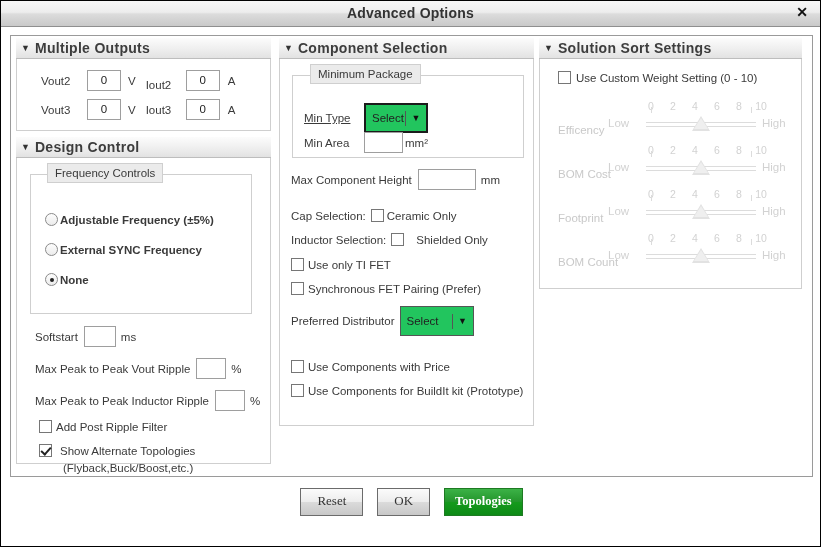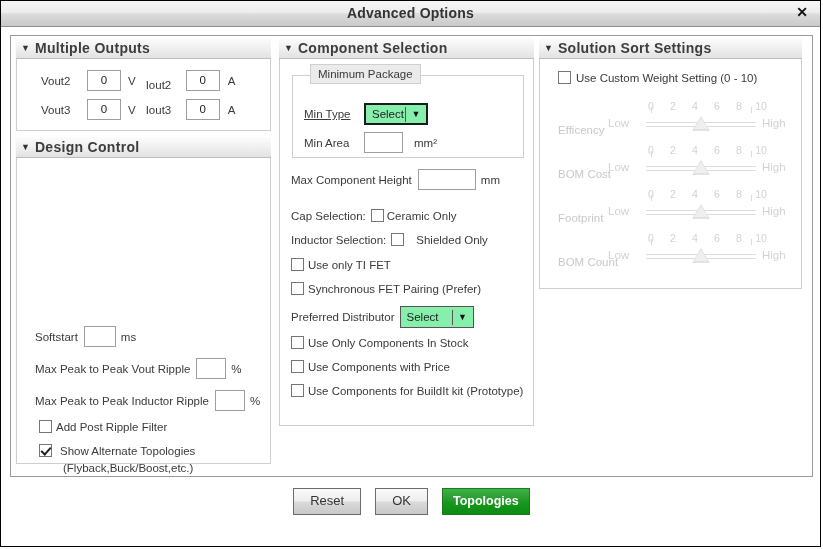--- a/index.html
+++ b/index.html
@@ -151,23 +151,23 @@
   .radio.checked::after {
     content: "";
     position: absolute;
     left: 3.5px; top: 3.5px;
     width: 4px; height: 4px;
     border-radius: 50%;
     background: #222;
   }
   .combo {
     border: 2px solid #1b1b1b;
-    background: #86efac;
-    box-sizing: border-box;
-    height: 22px;
+    background: #22c55e;
+    box-sizing: border-box;
+    height: 30px;
     display: flex;
     align-items: center;
     position: relative;
   }
   .combo.thin { border: 1px solid #555; }
   .combo-text {
     font-size: 11.5px;
     color: #222;
     padding-left: 6px;
     flex: 1;
@@ -245,20 +245,21 @@
   .btn {
     border: 1px solid #6b6b6b;
     background: linear-gradient(to bottom, #fbfbfb 0%, #ededed 48%, #dadada 52%, #c8c8c8 100%);
     font-size: 13px;
     color: #333;
     padding: 4px 16px 5px 16px;
     min-width: 46px;
     text-align: center;
     cursor: pointer;
     box-sizing: border-box;
+    font-family: Liberation Serif, serif;
   }
   .btn-green {
     border: 1px solid #1d7a22;
     background: linear-gradient(to bottom, #3cb247 0%, #24962c 48%, #159a1c 52%, #0d8a16 100%);
     color: #fff;
     font-weight: bold;
     font-size: 12.5px;
     padding: 5px 10px 6px 10px;
   }
 </style>
@@ -299,20 +300,36 @@
       </div>
     </div>
 
     <div class="panel" style="left:5px; top:101px; width:255px;">
       <div class="panel-header">
         <span class="twisty">▼</span>
         <span class="panel-title">Design Control</span>
       </div>
       <div class="panel-box" style="height:306px;">
 
+        <div class="fieldset" style="position:absolute; left:13px; top:16px; width:222px; height:140px;">
+          <div class="legend" style="left:16px; top:-12px;">Frequency Controls</div>
+
+          <div class="row" style="left:14px; top:38px;">
+            <span class="radio"></span>
+            <span class="lbl" style="margin-left:2px; font-weight:bold;">Adjustable Frequency (±5%)</span>
+          </div>
+          <div class="row" style="left:14px; top:68px;">
+            <span class="radio"></span>
+            <span class="lbl" style="margin-left:2px; font-weight:bold;">External SYNC Frequency</span>
+          </div>
+          <div class="row" style="left:14px; top:98px;">
+            <span class="radio checked"></span>
+            <span class="lbl" style="margin-left:2px; font-weight:bold;">None</span>
+          </div>
+        </div>
 
         <div class="row" style="left:18px; top:168px;">
           <span class="lbl">Softstart</span>
           <span class="txtbox" style="width:32px; margin-left:6px;"></span>
           <span class="lbl" style="margin-left:5px;">ms</span>
         </div>
 
         <div class="row" style="left:18px; top:200px;">
           <span class="lbl">Max Peak to Peak Vout Ripple</span>
           <span class="txtbox" style="width:30px; margin-left:6px;"></span>
@@ -353,21 +370,21 @@
             <span class="combo" style="width:64px;">
               <span class="combo-text">Select</span>
               <span class="combo-sep"></span>
               <span class="combo-arrow">▼</span>
             </span>
           </div>
 
           <div class="row" style="left:11px; top:56px;">
             <span class="lbl" style="width:60px;">Min Area</span>
             <span class="txtbox" style="width:39px;"></span>
-            <span class="lbl" style="margin-left:11px;">mm²</span>
+            <span class="lbl" style="margin-left:2px;">mm²</span>
           </div>
         </div>
 
         <div class="row" style="left:11px; top:110px;">
           <span class="lbl">Max Component Height</span>
           <span class="txtbox" style="width:58px; margin-left:6px;"></span>
           <span class="lbl" style="margin-left:5px;">mm</span>
         </div>
 
         <div class="row" style="left:11px; top:150px;">
@@ -394,24 +411,20 @@
 
         <div class="row" style="left:11px; top:247px;justify-content:center;">
           <span class="lbl">Preferred Distributor</span>
           <span class="combo thin" style="width:74px; margin-left:5px;">
             <span class="combo-text">Select</span>
             <span class="combo-sep"></span>
             <span class="combo-arrow">▼</span>
           </span>
         </div>
 
-        <div class="row" style="left:11px; top:277px;">
-          <span class="checkbox"></span>
-          <span class="lbl" style="margin-left:4px;">Use Only Components In Stock</span>
-        </div>
         <div class="row" style="left:11px; top:301px;">
           <span class="checkbox"></span>
           <span class="lbl" style="margin-left:4px;">Use Components with Price</span>
         </div>
         <div class="row" style="left:11px; top:325px;">
           <span class="checkbox"></span>
           <span class="lbl" style="margin-left:4px;">Use Components for BuildIt kit (Prototype)</span>
         </div>
       </div>
     </div>

